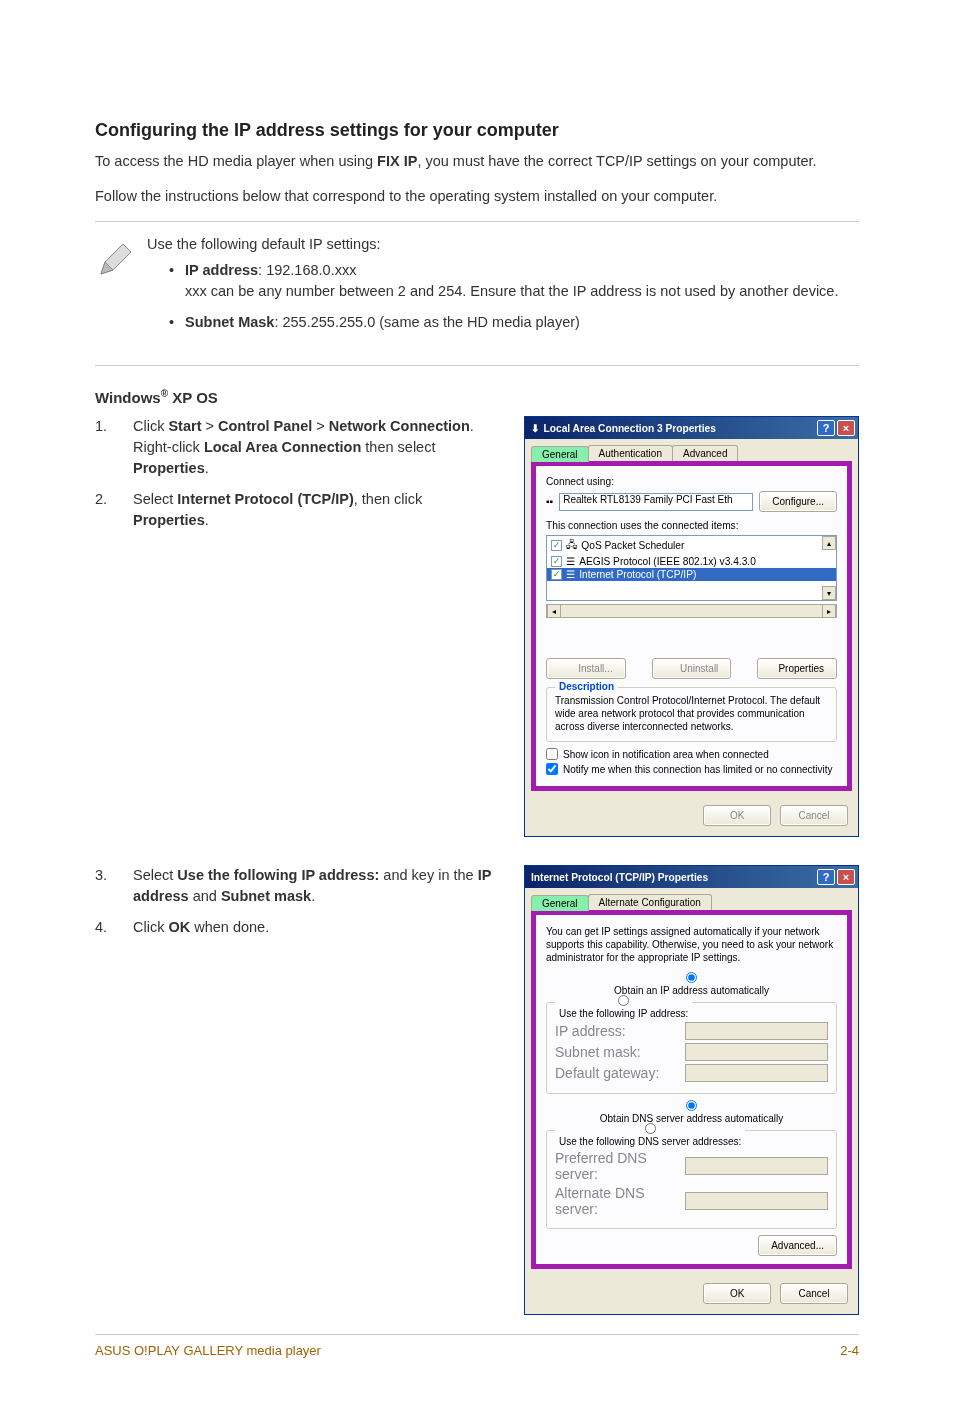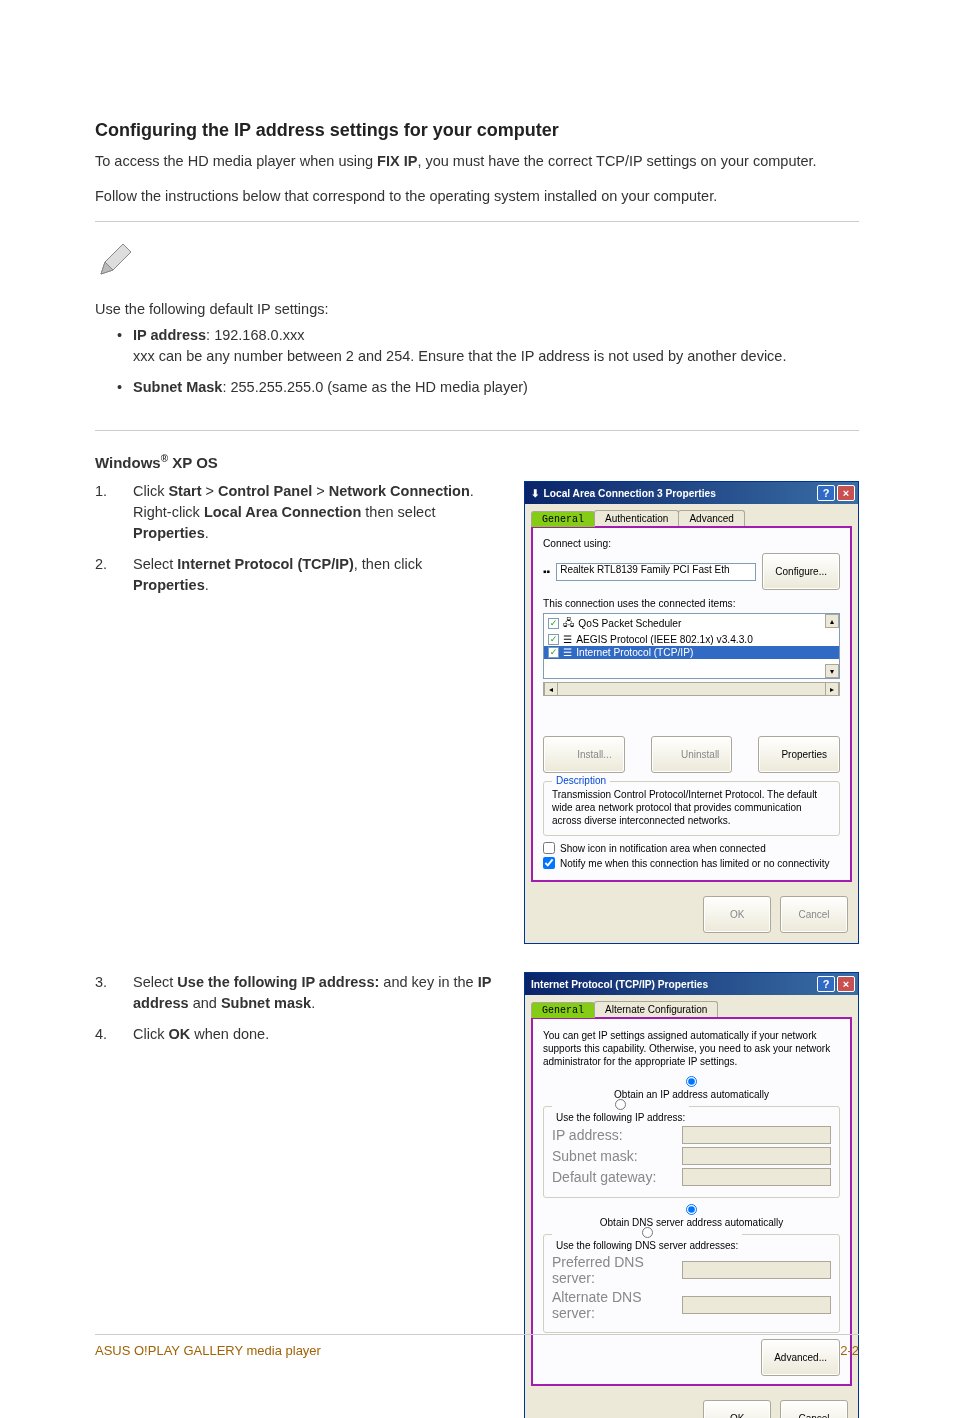--- a/index.html
+++ b/index.html
@@ -9,21 +9,21 @@
     width: 954px;
     height: 1418px;
     padding: 120px 95px 60px 95px;
     font-size: 14.5px;
     color: #333;
     position: relative;
   }
   h2 { font-size: 18px; font-weight: bold; color: #222; margin-bottom: 10px; }
   p { line-height: 1.45; margin-bottom: 14px; color: #333; }
   .bold { font-weight: bold; }
-  .note-block { display: flex; gap: 18px; margin: 14px 0 22px 0; flex-direction: column; }
+  .note-block { display: flex; gap: 10px; margin: 14px 0 22px 0; }
   .note-icon { width: 42px; flex-shrink: 0; padding-top:4px;}
   .note-icon svg { width:40px; height:40px; }
   .note-body { flex: 1; }
   .note-body ul { list-style: none; padding-left: 22px; margin-top:8px;}
   .note-body li { position: relative; padding-left: 16px; margin-bottom: 10px; line-height:1.45;}
   .note-body li::before { content: "•"; position: absolute; left: 0; top:0; }
   hr.note-divider { border:none; border-top:1px solid #ccc; margin:6px 0 12px 0;}
   .sub-hdr { font-weight:bold; margin:22px 0 10px 0; font-size:15px;}
   .sub-hdr sup { font-size:10px; }
   .two-col { display:flex; gap:28px; align-items:flex-start; margin-bottom:28px;}
@@ -34,38 +34,38 @@
   ol.instr > li .num { width:18px; flex-shrink:0;}
   ol.instr > li .text { flex:1; }
   
   .dialog { border:1px solid #003399; font-size:10.2px; background:#ece9d8; font-family: Tahoma, sans-serif; color:#000; }
   .dialog .titlebar { background: linear-gradient(to right,#0a246a,#3a6ea5); color:#fff; display:flex; align-items:center; height:22px; padding:0 3px 0 6px; font-weight:bold;}
   .dialog .titlebar .tb-title { flex:1; }
   .tb-btn { width:18px; height:16px; background:#c75050; color:#fff; display:inline-flex; align-items:center; justify-content:center; font-size:11px; margin-left:2px; border:1px solid #fff; border-radius:2px;}
   .tb-btn.help { background:#316ac5; }
   .dialog .tabs { display:flex; background:#ece9d8; padding:6px 6px 0 6px; gap:0;}
   .dialog .tab { border:1px solid #aca899; border-bottom:none; padding:2px 10px; font-size:10px; background:#ece9d8; border-radius:3px 3px 0 0; margin-right:-1px;}
-  .dialog .tab.active { background:#84cc16; position:relative; top:1px; z-index:2;font-family:Liberation Mono, monospace;}
-  .dialog .tcontent { border:2px solid #a21caf; margin:0 6px 8px 6px; padding:10px 10px 8px 10px; background:#fcfcfe;}
+  .dialog .tab.active { background:#86efac; position:relative; top:1px; z-index:2;}
+  .dialog .tcontent { border:5px solid #a21caf; margin:0 6px 8px 6px; padding:10px 10px 8px 10px; background:#fcfcfe;}
   .field-row { display:flex; align-items:center; gap:6px; margin:4px 0;}
   .xp-input { border:1px solid #7f9db9; height:18px; background:#fff; flex:1; padding:0 3px; font-size:10px;}
-  .xp-btn { border:1px solid #aca899; background:linear-gradient(#fff,#ece9d8); padding:12px 12px; font-size:10px; border-radius:3px; box-shadow:0 0 0 1px #fff inset;}
+  .xp-btn { border:1px solid #aca899; background:linear-gradient(#fff,#ece9d8); padding:4px 12px; font-size:10px; border-radius:3px; box-shadow:0 0 0 1px #fff inset;}
   .items-box { border:1px solid #7f9db9; background:#fff; height:66px; overflow:hidden; position:relative; margin:4px 0;}
   .items-box .item { padding:1px 4px; display:flex; align-items:center; gap:4px;}
   .items-box .item.sel { background:#316ac5; color:#fff;}
   .scroll-up, .scroll-down, .scroll-left, .scroll-right { position:absolute; width:14px; height:14px; background:#ece9d8; border:1px solid #aca899; font-size:8px; display:flex; align-items:center; justify-content:center;}
   .scroll-up { right:0; top:0;}
   .scroll-down { right:0; bottom:0;}
   .hscroll { height:14px; background:#ece9d8; border:1px solid #aca899; position:relative; margin-top:-1px;}
   .hscroll .scroll-left{ left:0; top:-1px;}
   .hscroll .scroll-right{ right:0; top:-1px;}
   .btn-row { display:flex; gap:26px; justify-content:space-between; margin:8px 0;}
   .btn-row .xp-btn { flex:1; text-align:right; color:#888;margin-top:32px;}
   .group { border:1px solid #d0d0bf; border-radius:3px; padding:6px 8px 8px 8px; margin:6px 0; position:relative;}
-  .group .glabel { position:absolute; top:-7px; left:8px; background:#fcfcfe; padding:0 4px; font-size:10px; color:#0046d5;}
+  .group .glabel { position:absolute; top:-7px; left:8px; background:#fcfcfe; padding:0 4px; font-size:10px; color:#0046d5;font-weight:bold;}
   .check-row { display:flex; align-items:center; gap:5px; margin:3px 0; font-size:10px;}
   .check-row input { width:12px; height:12px;}
   .dlg-footer { padding:6px 10px 10px 0; text-align:right; background:#ece9d8;}
   .dlg-footer .xp-btn { margin-left:6px; min-width:68px; color:#888;}
   
   .radio-row { display:flex; align-items:center; gap:2px; margin:3px 0; font-size:10px;flex-direction:column;}
   .radio-row input { width:11px; height:11px;}
   .ip-row { display:flex; align-items:center; margin:3px 0;}
   .ip-row .lbl { width:130px; color:#888; font-size:14px;}
   .ip-row .xp-input { background:#ece9d8; border-color:#aca899; color:#888;}
@@ -277,14 +277,14 @@
       <div class="dlg-footer">
         <button class="xp-btn" style="color:#000;">OK</button>
         <button class="xp-btn" style="color:#000;">Cancel</button>
       </div>
     </div>
   </div>
 </div>
 
 <div class="page-footer">
   <span>ASUS O!PLAY GALLERY media player</span>
-  <span>2-2</span>
+  <span>2-4</span>
 </div>
 
 </body></html>

